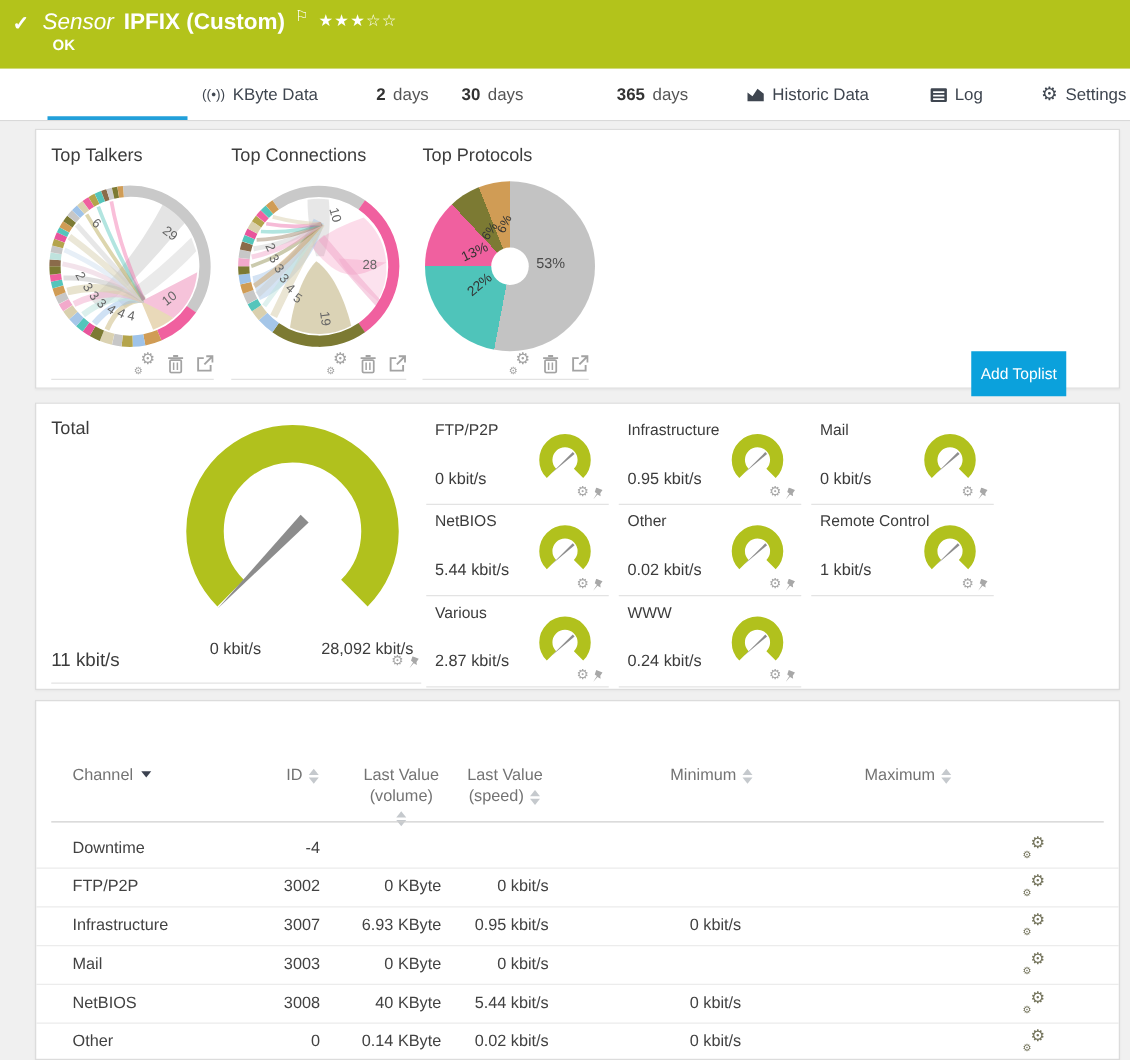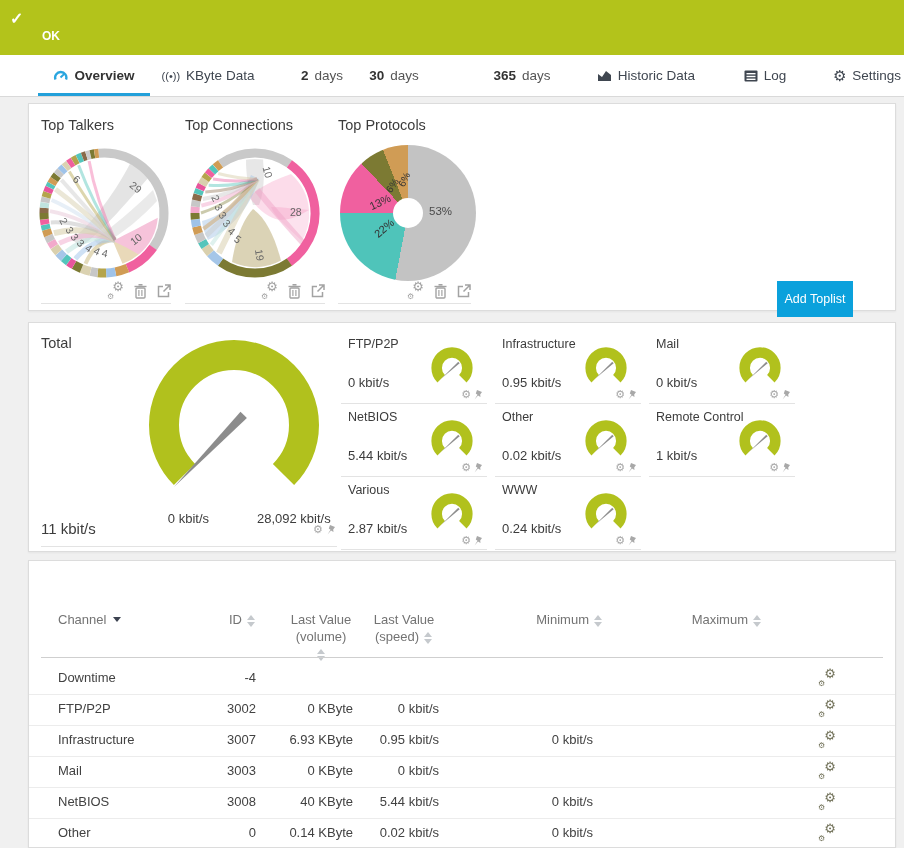--- a/index.html
+++ b/index.html
@@ -70,31 +70,30 @@
   .row-gear .g1{position:absolute;right:1px;top:1px;font-size:13px;line-height:1;}
   .row-gear .g2{position:absolute;left:1px;bottom:2px;font-size:8px;line-height:1;}
 </style>
 </head>
 <body>
 
 <div id="app">
 
   <div class="hdr" id="hdr" style="background: rgb(179, 195, 27);">
     <span class="hdr-check">✓</span>
+    <div class="hdr-line">
+      <span class="hdr-kind">Sensor</span>
+      <span class="hdr-name">IPFIX (Custom)</span>
+      <span class="hdr-flag">⚐</span>
+      <span class="hdr-stars"><span>★★★</span><span>☆☆</span></span>
+    </div>
     <div class="hdr-ok">OK</div>
   </div>
 
   <div class="tabbar">
-    <div class="tab" style="left:38px;width:112px;font-weight:bold;color:#333;">
-      <svg width="15" height="14" viewBox="0 0 15 14">
-        <path d="M2.5,10.5 A5.6,5.6 0 1 1 13,10.5" fill="none" stroke="#2aa6df" stroke-width="2.4"></path>
-        <path d="M7.5,8.5 L11.6,4.6" stroke="#2aa6df" stroke-width="2"></path>
-      </svg>
-      <span>Overview</span>
-    </div>
     <div class="tab" style="left:163px;width:90px;">
       <span class="live-glyph">((•))</span>
       <span>KByte Data</span>
     </div>
     <div class="tab" style="left:294px;width:56px;">
       <span class="num">2</span>
         <span class="word">days</span>
     </div>
     <div class="tab" style="left:362px;width:64px;">
       <span class="num">30</span>

